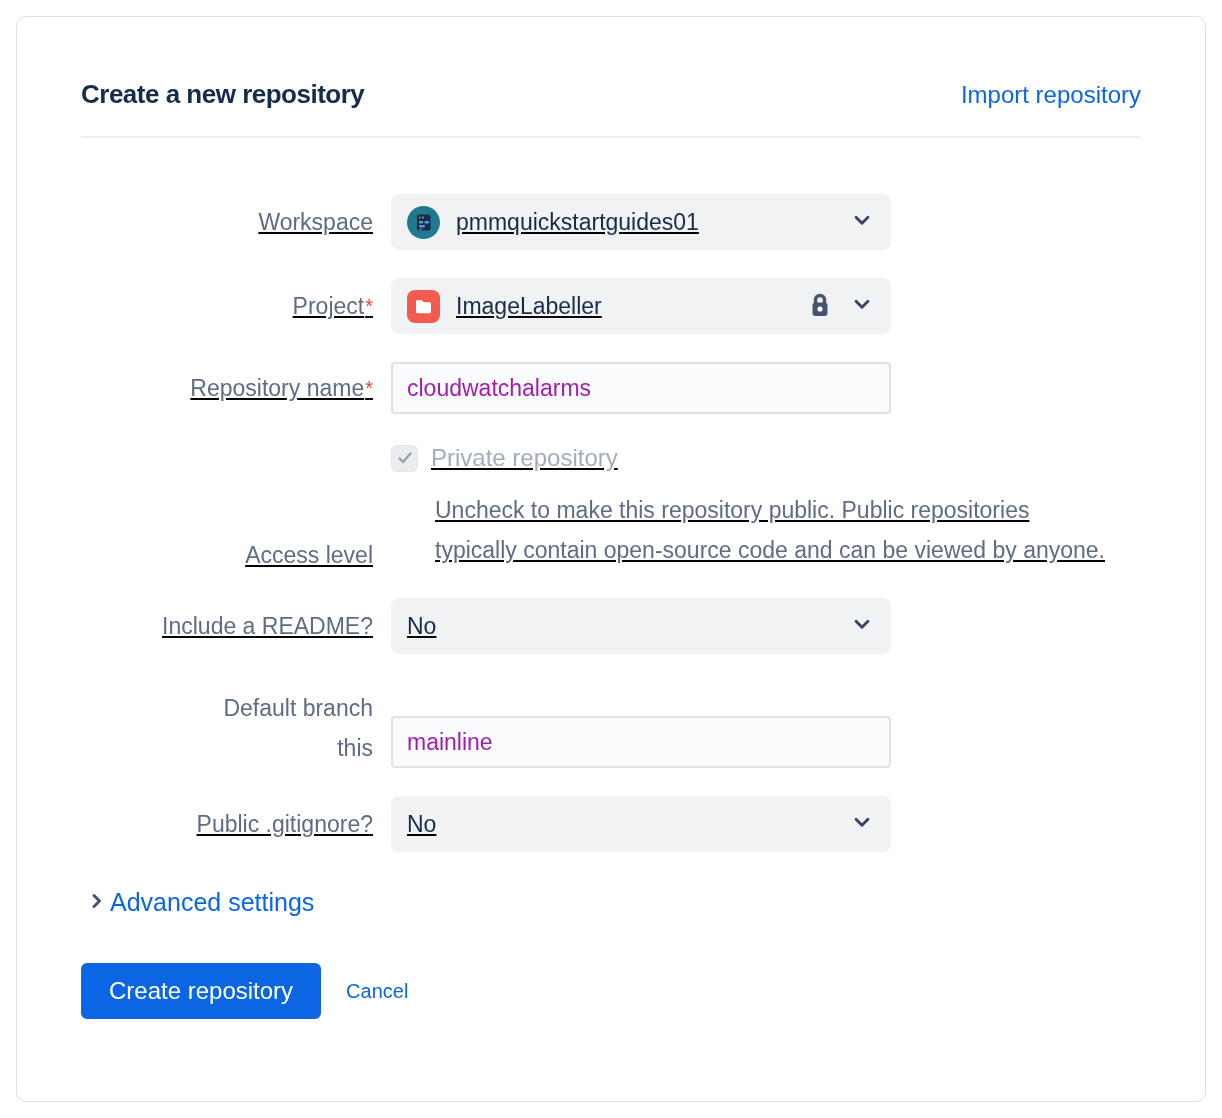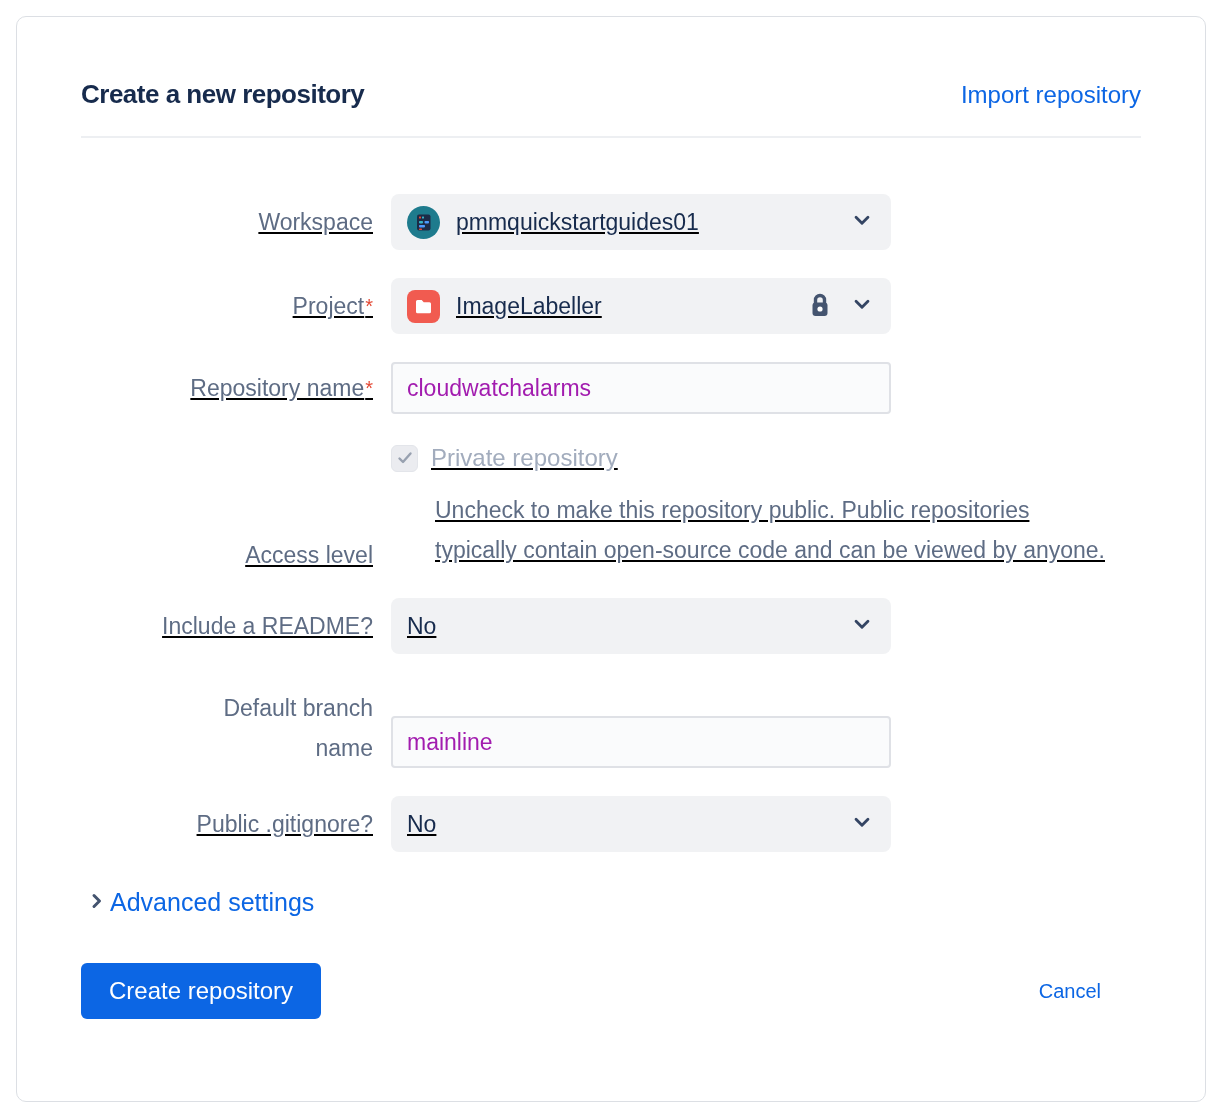--- a/index.html
+++ b/index.html
@@ -82,22 +82,22 @@
   .access-label { padding-top: 1px; }
   .branch-label-cell { padding-top: 6px; }
   
   .advanced {
     display: flex; align-items: center; gap: 4px;
     padding-left: 7px; margin-top: 36px; cursor: pointer; width: fit-content;
   }
   .advanced-text { font-size: 25px; color: #0C66E4; }
   
   .actions {
-    display: flex; justify-content: space-between; align-items: center;
-    margin-top: 46px; padding-right: 40px;
+    display: flex; justify-content: flex-start; align-items: center;
+    gap: 25px; margin-top: 46px; padding-right: 40px;
   }
   .btn-primary {
     height: 56px; padding: 0 28px;
     background: #0C66E4; color: #ffffff;
     border: none; border-radius: 6px;
     font-size: 24px; font-family: "Liberation Sans", sans-serif;
     cursor: pointer;
   }
   .cancel-link { font-size: 20px; color: #0C66E4; text-decoration: none; cursor: pointer; }
 </style>
@@ -200,21 +200,21 @@
           <span>
             <svg width="26" height="26" viewBox="0 0 24 24">
                 <path d="M6.5 9.5 L12 15 L17.5 9.5" fill="none" stroke="#344563" stroke-width="2.6" stroke-linecap="round" stroke-linejoin="round"></path>
               </svg>
           </span>
         </div>
       </div>
     </div>
 
     <div class="row align-top">
-      <div class="row-label branch-label-cell"><span class="label-narrow">Default branch name</span></div>
+      <div class="row-label branch-label-cell"><span class="label-narrow">Default branch this</span></div>
       <div class="row-field">
         <input class="text-input" type="text" value="mainline" style="">
       </div>
     </div>
 
     <div class="row">
       <div class="row-label"><span>Public .gitignore?</span></div>
       <div class="row-field">
         <div class="select">
           <span class="value">No</span>

